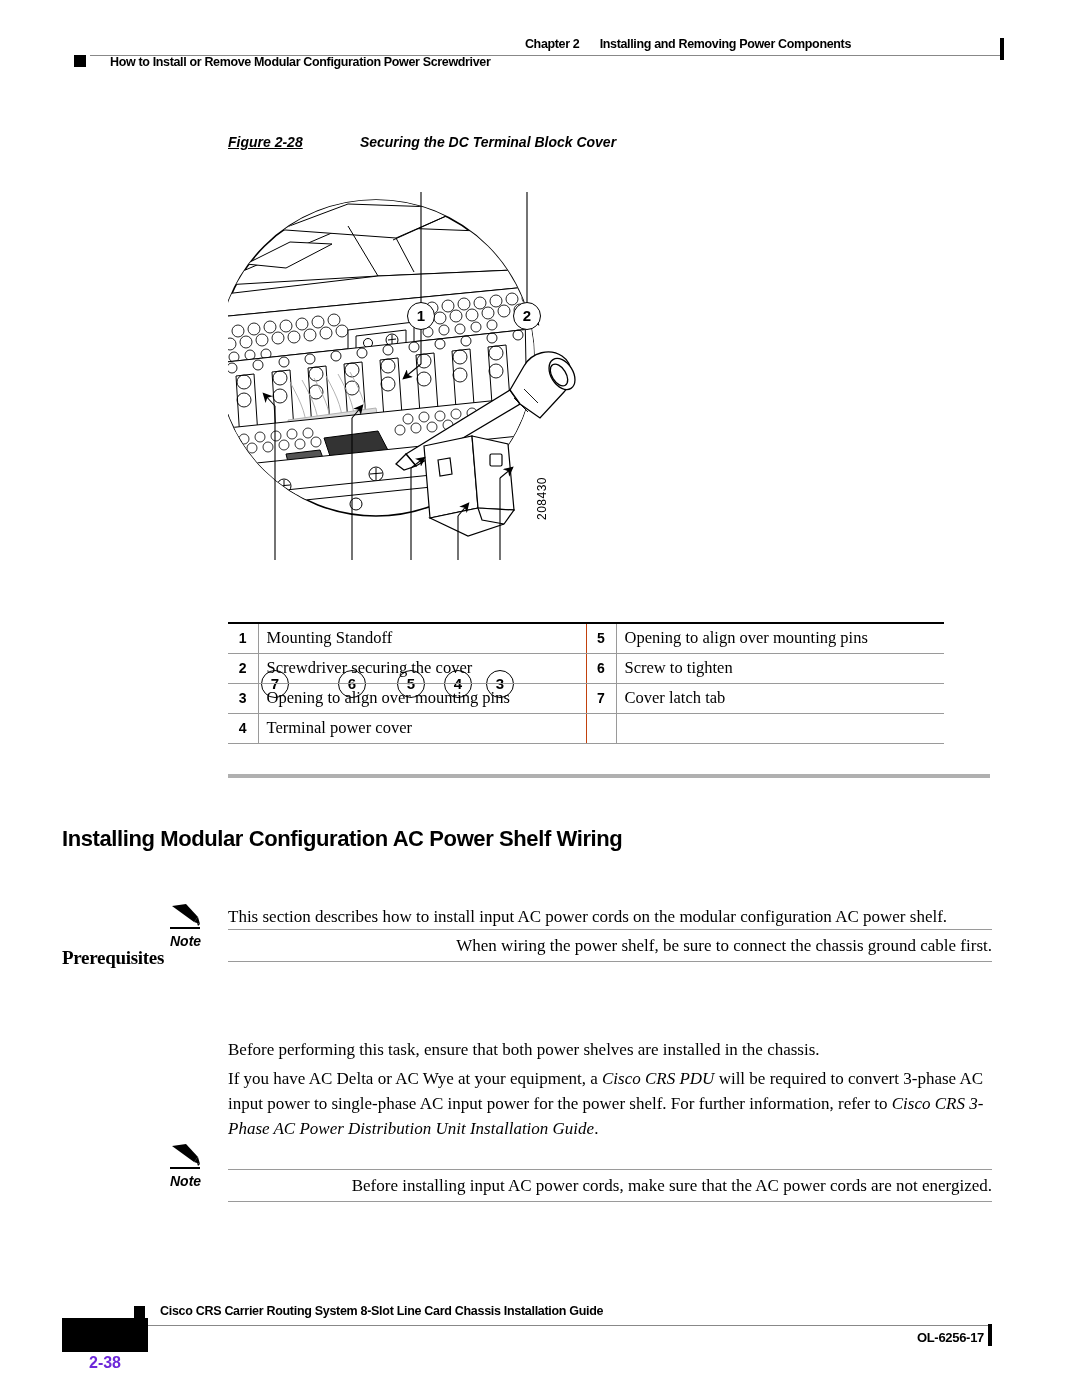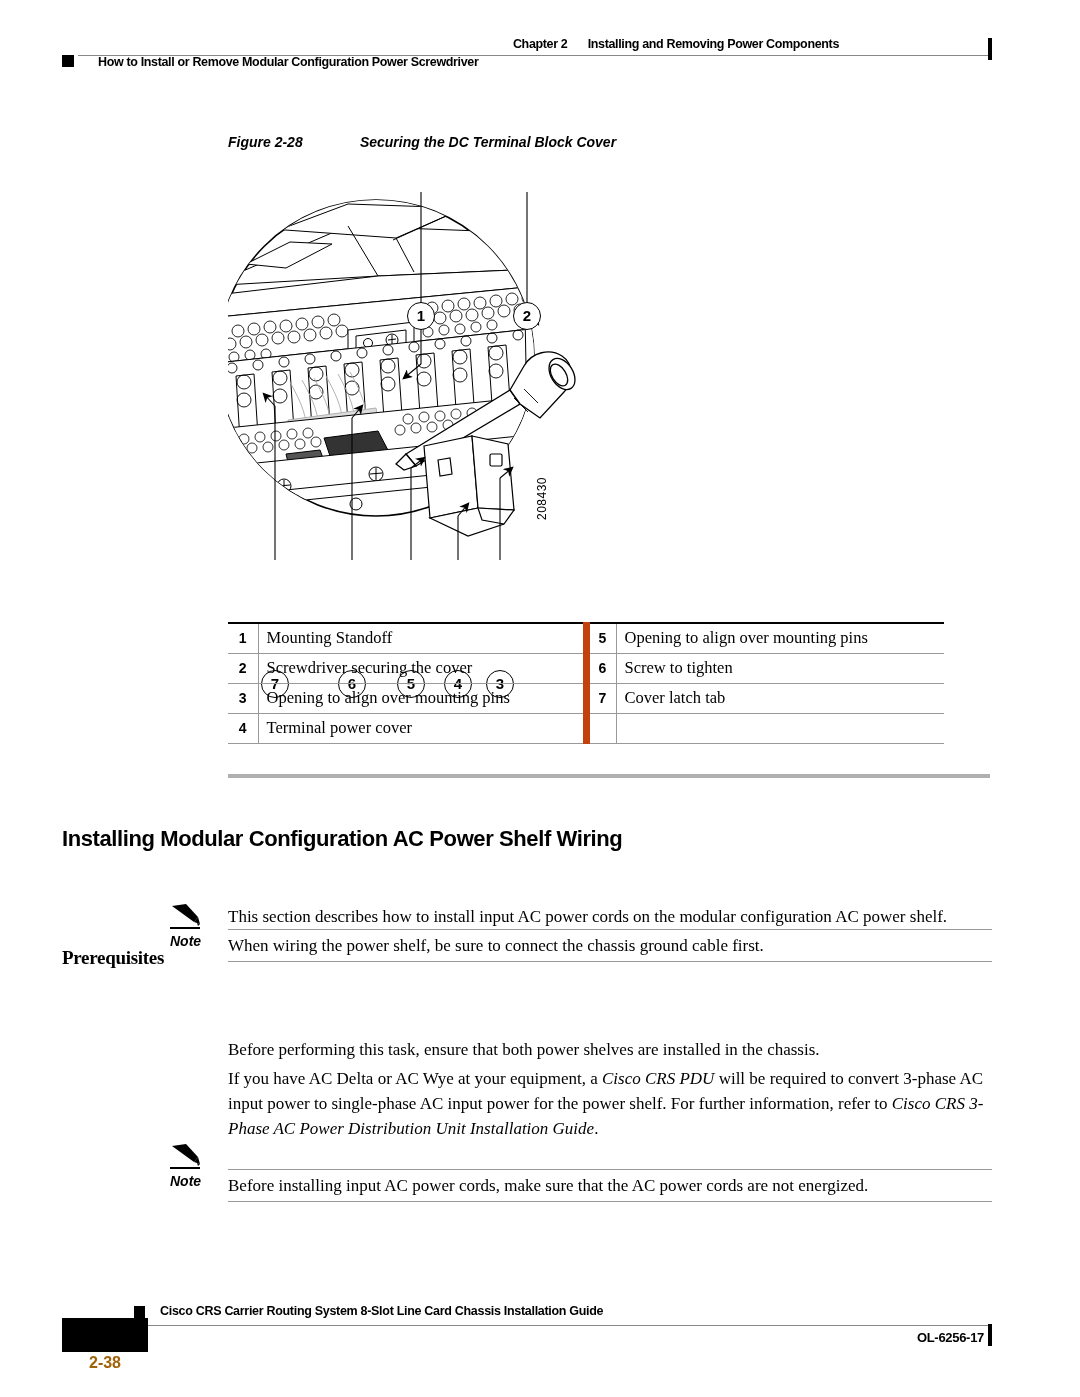--- a/index.html
+++ b/index.html
@@ -10,21 +10,21 @@
     background: #ffffff;
     font-family: "Liberation Serif", "DejaVu Serif", serif;
     color: #000000;
     position: relative;
     overflow: hidden;
   }
 
   
   .page-header {
     position: absolute;
-    left: 0; top: 0;
+    left: 12px; top: 0;
     width: 935px;
     height: 90px;
   }
   .hdr-chapter {
     position: absolute;
     right: 96px;
     top: 37px;
     font-family: "Liberation Sans", "DejaVu Sans", sans-serif;
     font-weight: bold;
     font-size: 12.5px;
@@ -76,21 +76,21 @@
   }
   .fig-caption {
     position: absolute;
     left: 228px; top: 6px;
     font-family: "Liberation Sans", "DejaVu Sans", sans-serif;
     font-weight: bold;
     font-style: italic;
     font-size: 14px;
     white-space: nowrap;
   }
-  .fig-caption .fig-num { display: inline-block; width: 128px; }
+  .fig-caption .fig-num { display: inline-block; width: 128px; text-decoration: underline; }
 
   .fig-art {
     position: absolute;
     left: 228px;
     top: 40px;
     width: 360px;
     height: 450px;
   }
   .fig-art svg { display: block; }
 
@@ -112,21 +112,21 @@
   .legend tr:first-child td { border-top: 2px solid #000000; }
   .legend td.num {
     width: 30px;
     text-align: center;
     font-family: "Liberation Sans", "DejaVu Sans", sans-serif;
     font-weight: bold;
     font-size: 14px;
     border-left: none;
   }
   .legend td.txt { width: 328px; }
-  .legend td.txt-l { border-right: 7px solid #c2410c; }
+  .legend td.txt-l { border-right: 1px solid #c2410c; }
   .legend td.num-r { border-left: 1px solid #9a9a9a; }
   .legend td.last { border-right: none; }
 
   .gray-rule {
     position: absolute;
     left: 228px;
     top: 774px;
     width: 762px;
     height: 4px;
     background: #b0b0b0;
@@ -191,20 +191,21 @@
     left: 58px; top: 58px;
     width: 764px; height: 1px;
     background: #9a9a9a;
   }
   .note .note-text {
     position: absolute;
     left: 58px; top: 28px;
     width: 764px;
     font-size: 17px;
     line-height: 29px;
+    text-align: right;
   }
   .ftr-bullet {
     position: absolute;
     left: 134px; top: 1306px;
     width: 11px; height: 13px;
     background: #000000;
   }
   .ftr-title {
     position: absolute;
     left: 160px; top: 1304px;
@@ -225,21 +226,21 @@
     left: 62px; top: 1318px;
     width: 86px; height: 34px;
     background: #000000;
   }
   .ftr-pagenum {
     position: absolute;
     left: 62px; top: 1346px;
     width: 86px; height: 34px;
     line-height: 34px;
     text-align: center;
-    color: #a16207;
+    color: #6d28d9;
     font-family: "Liberation Sans", "DejaVu Sans", sans-serif;
     font-weight: bold;
     font-size: 16px;
   }
   .ftr-docid {
     position: absolute;
     right: 96px; top: 1330px;
     font-family: "Liberation Sans", "DejaVu Sans", sans-serif;
     font-weight: bold;
     font-size: 13px;

